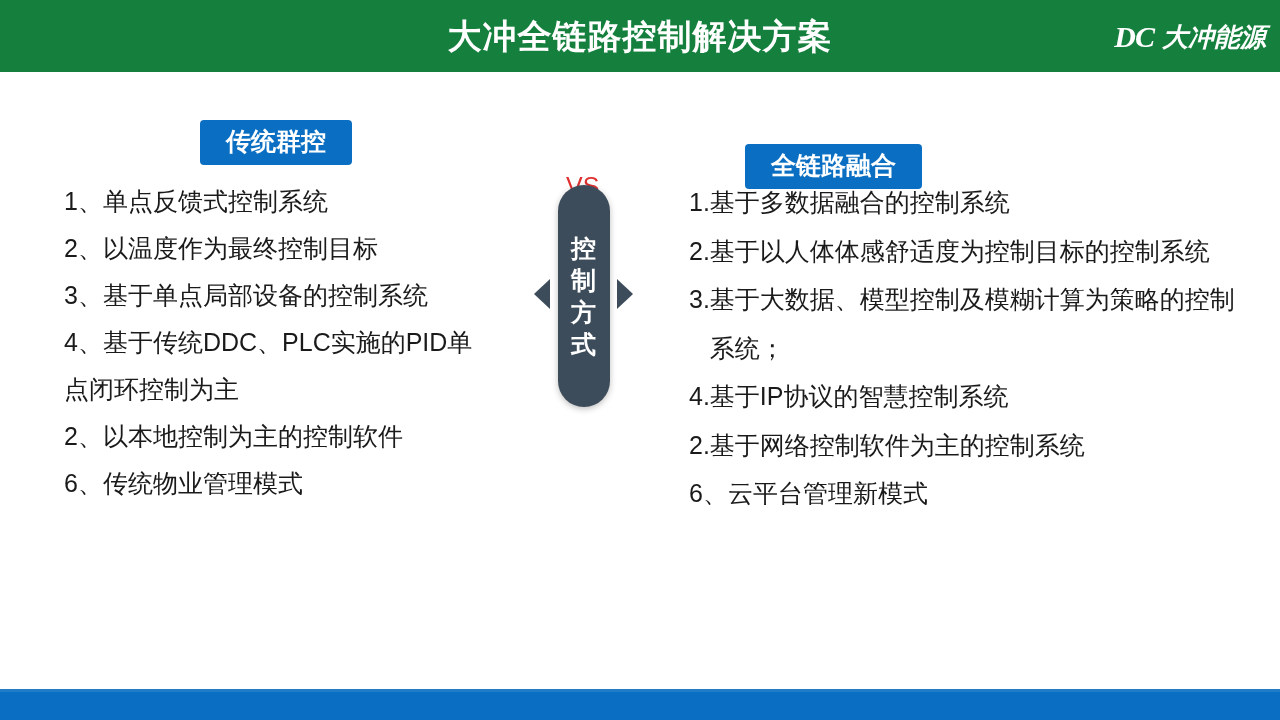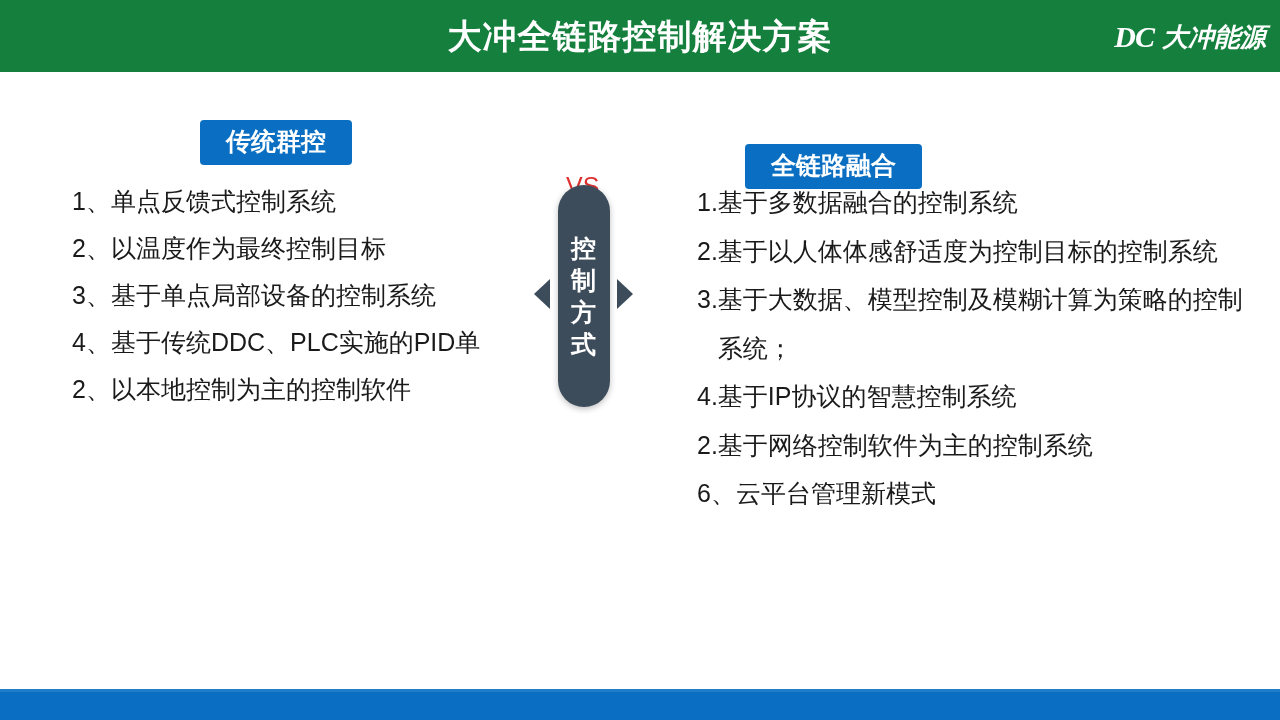--- a/index.html
+++ b/index.html
@@ -108,21 +108,21 @@
   .pill-wrap-right {
     position: absolute;
     left: 60px;
     top: 50px;
     margin-top: 22px;
   }
 
   .list {
     position: absolute;
     top: 108px;
-    left: 12px;
+    left: 4px;
     width: 100%;
   }
   .list-item {
     color: #1a1a1a;
     font-size: 25px;
     line-height: 1.70;
     margin: 0 0 4px 0;
     white-space: pre-wrap;
   }
   .list-left .list-item {
@@ -218,21 +218,23 @@
 
     <div class="col-left">
       <div class="pill-wrap-left">
         <span class="pill">传统群控</span>
       </div>
       <div class="list list-left">
         <div class="list-item">1、单点反馈式控制系统</div>
         <div class="list-item">2、以温度作为最终控制目标</div>
         <div class="list-item">3、基于单点局部设备的控制系统</div>
         <div class="list-item">4、基于传统DDC、PLC实施的PID单</div>
+        <div class="list-item">点闭环控制为主</div>
         <div class="list-item">2、以本地控制为主的控制软件</div>
+        <div class="list-item">6、传统物业管理模式</div>
       </div>
     </div>
 
     <div class="vs-label">VS</div>
     <div class="arrow-left"></div>
     <div class="arrow-right"></div>
     <div class="capsule">
       <span>控</span>
       <span>制</span>
       <span>方</span>

